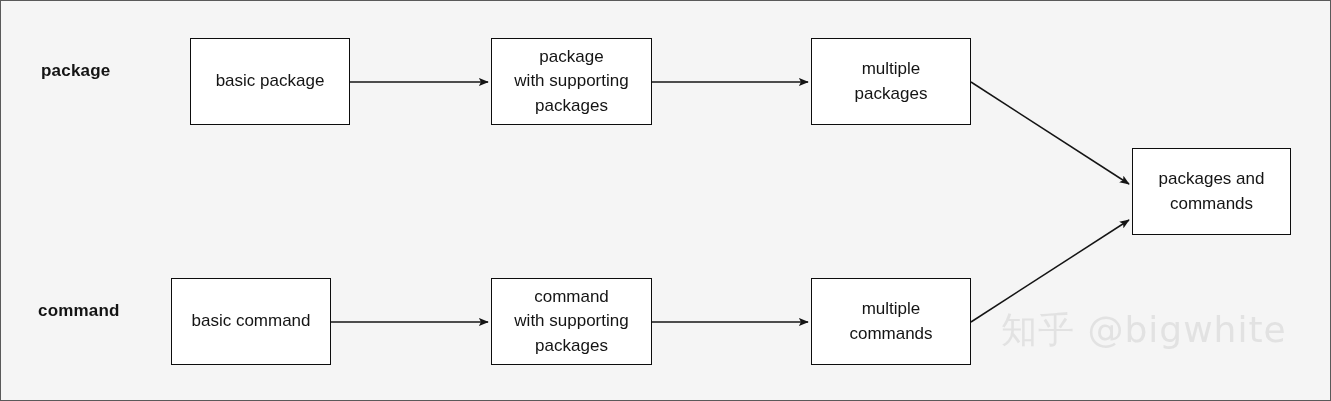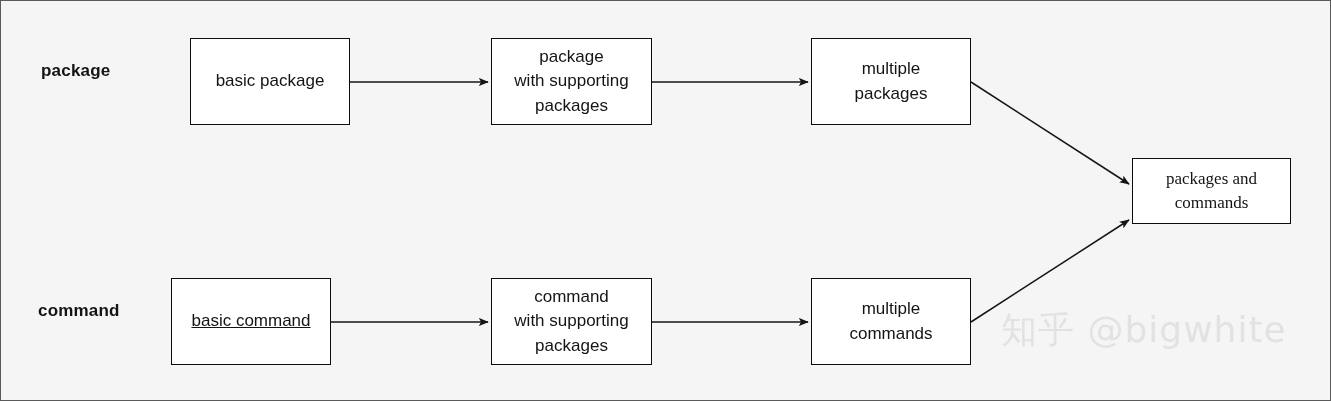--- a/index.html
+++ b/index.html
@@ -94,26 +94,26 @@
     <span>package
 with supporting
 packages</span>
   </div>
 
   <div class="node" style="left: 810px; top: 37px; width: 160px; height: 87px;">
     <span>multiple
 packages</span>
   </div>
 
-  <div class="node" style="left: 1131px; top: 157px; width: 159px; height: 66px; font-family: Liberation Serif, serif;">
+  <div class="node" style="left: 1131px; top: 147px; width: 159px; height: 87px;">
     <span>packages and
 commands</span>
   </div>
 
-  <div class="node" style="left: 170px; top: 277px; width: 160px; height: 87px; text-decoration: underline;">
+  <div class="node" style="left: 170px; top: 277px; width: 160px; height: 87px;">
     <span>basic command</span>
   </div>
 
   <div class="node" style="left: 490px; top: 277px; width: 161px; height: 87px;">
     <span>command
 with supporting
 packages</span>
   </div>
 
   <div class="node" style="left: 810px; top: 277px; width: 160px; height: 87px;">

